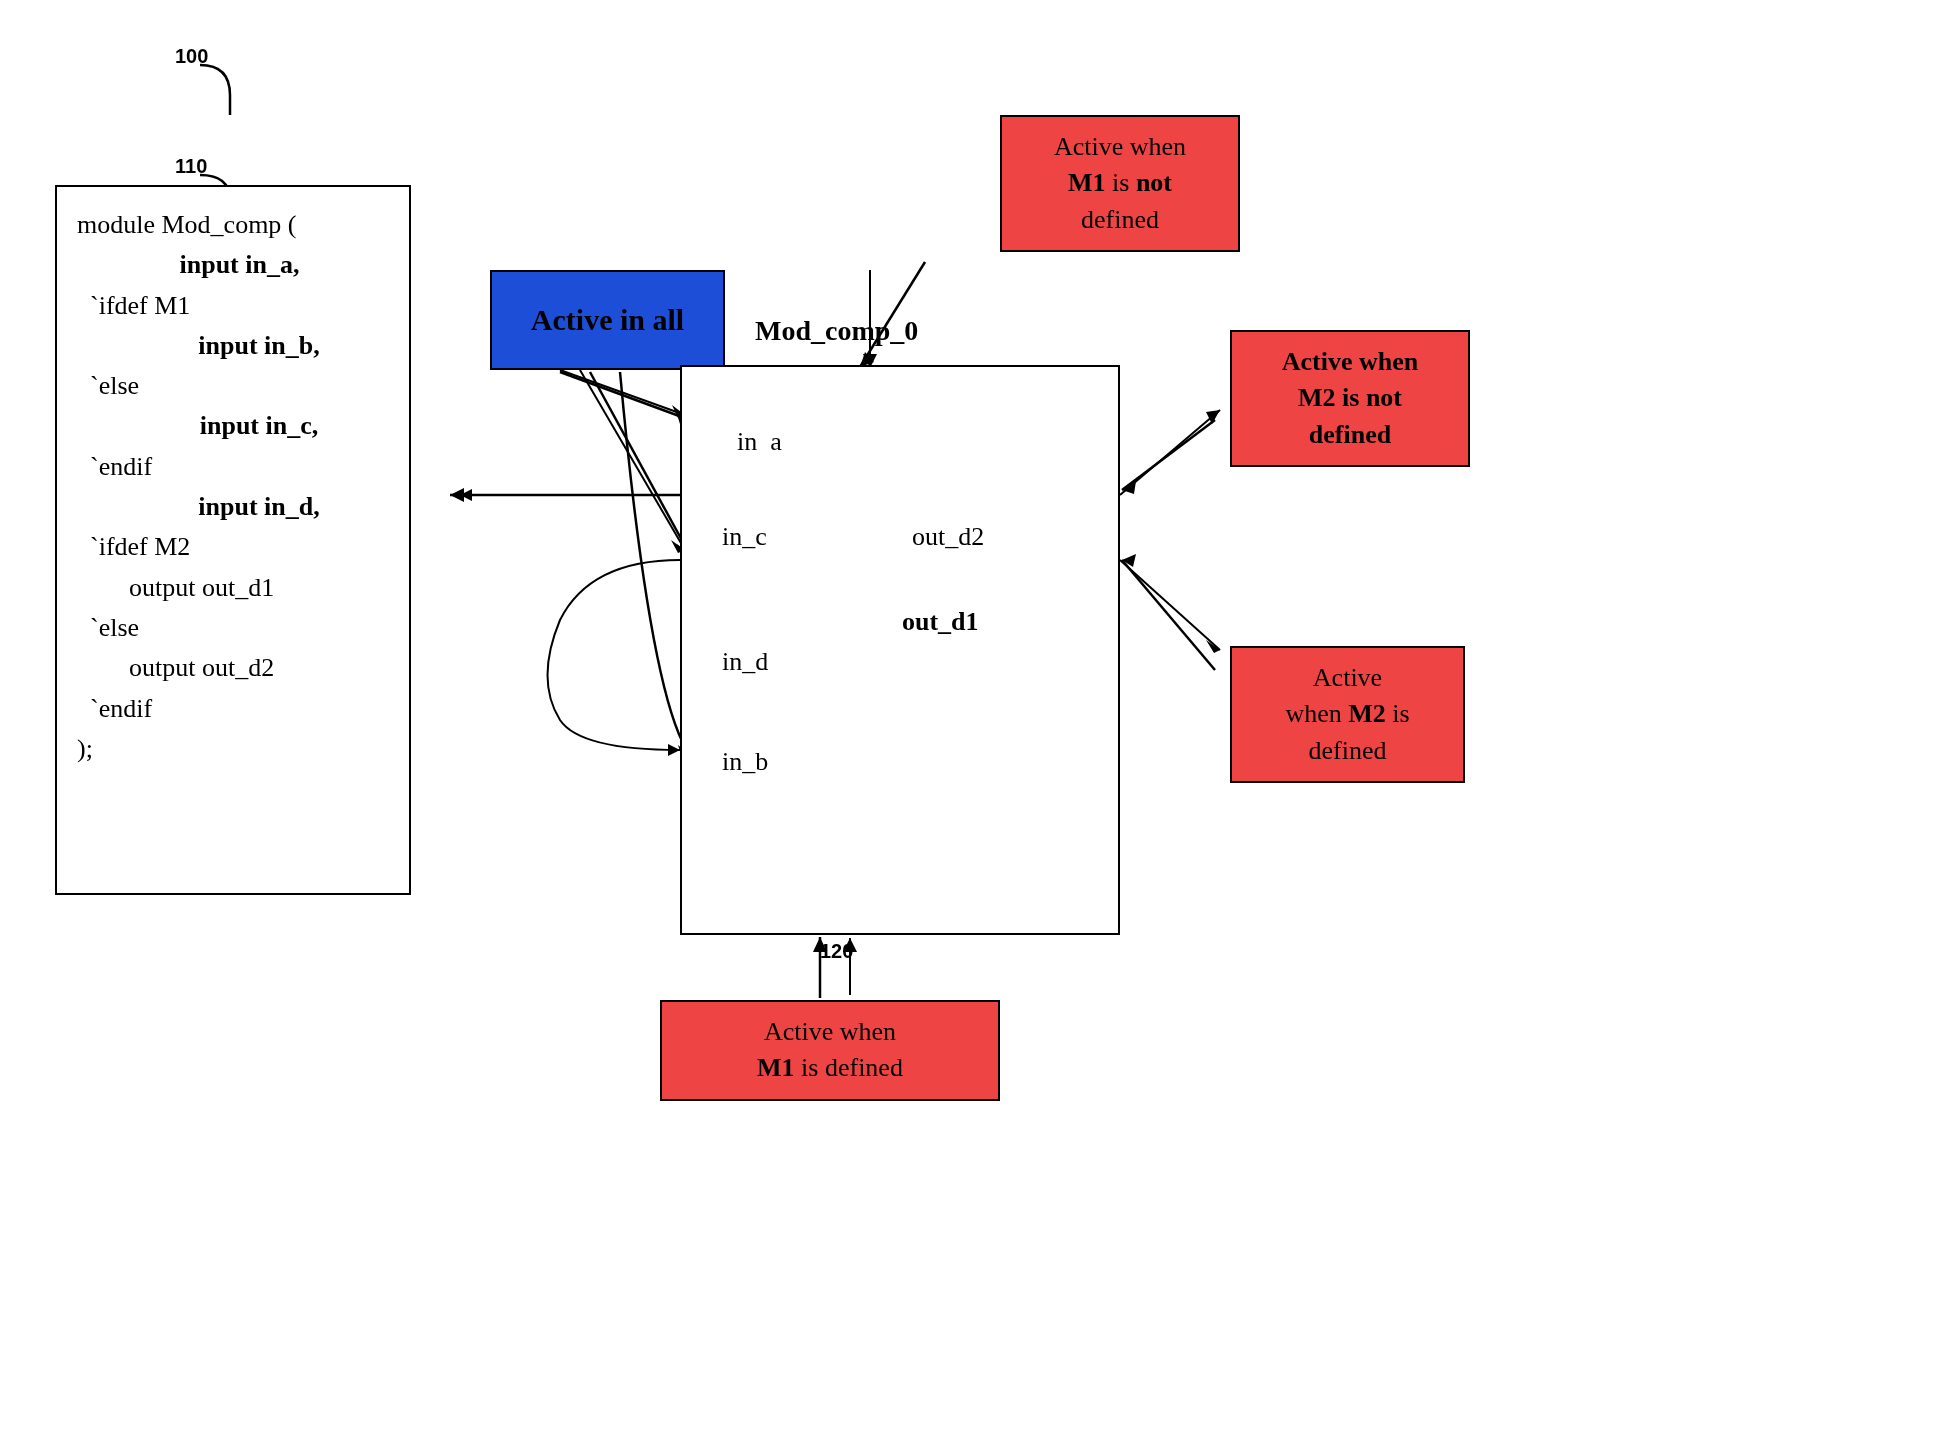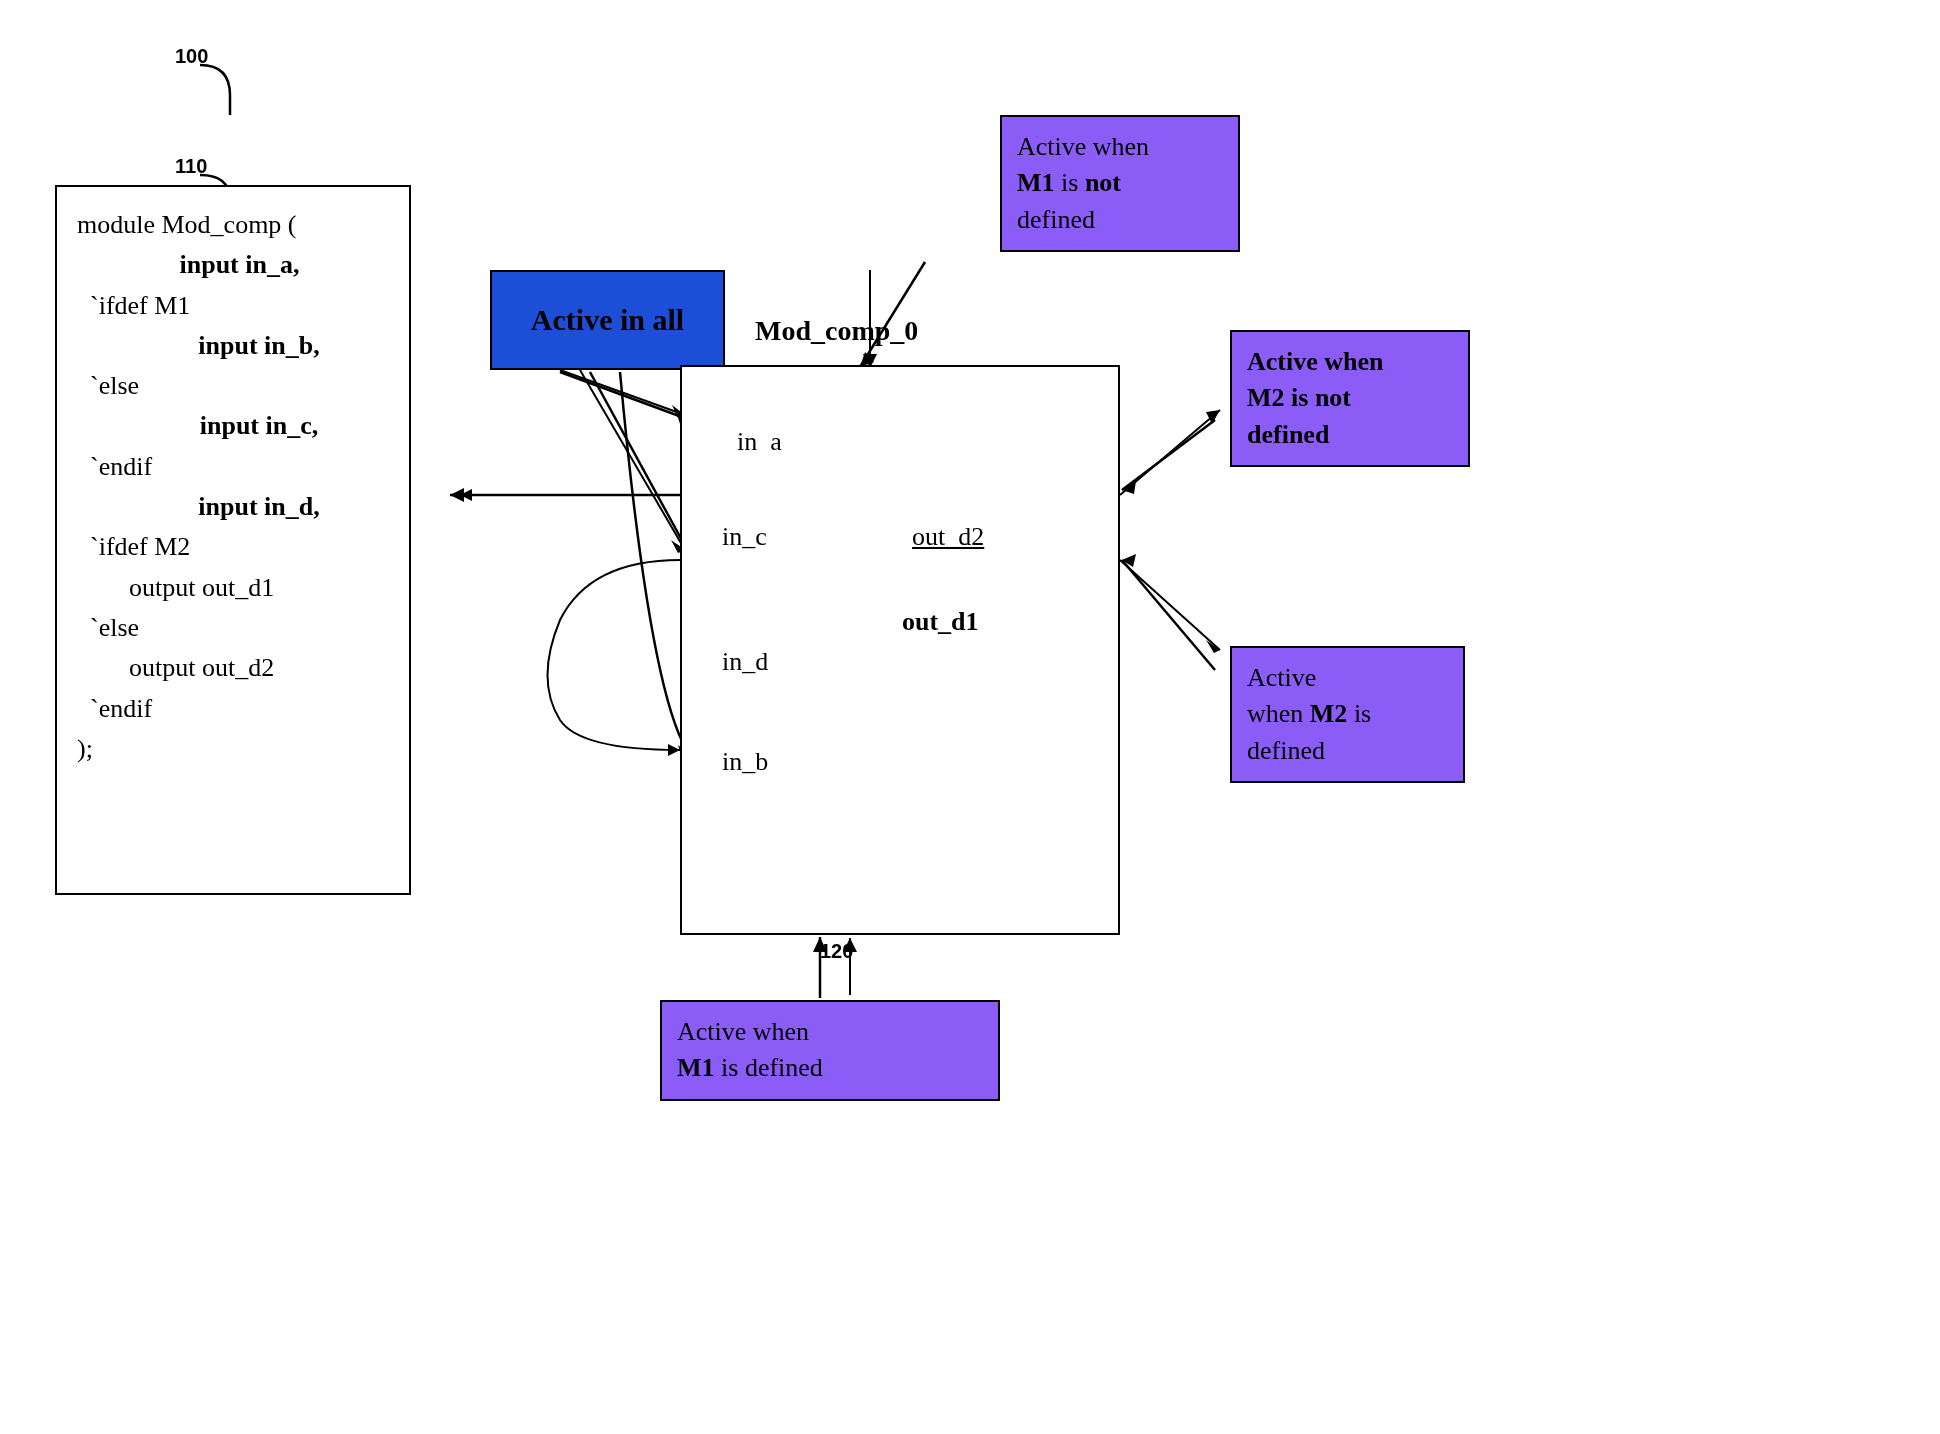--- a/index.html
+++ b/index.html
@@ -87,25 +87,25 @@
     
     .port-label {
       position: absolute;
       font-size: 26px;
     }
 
     
     .annotation-box {
       position: absolute;
       border: 2px solid #000;
-      background: #8b5cf6;
+      background: #ef4444;
       padding: 12px 15px;
       font-size: 26px;
       line-height: 1.4;
-      text-align: left;
+      text-align: center;
     }
 
     
     .arrows-svg {
       position: absolute;
       top: 0; left: 0;
       width: 1940px;
       height: 1434px;
       pointer-events: none;
     }
@@ -199,21 +199,21 @@
   </div>
 
   <div class="mod-comp-title">Mod_comp_0</div>
 
   <div class="mod-comp-box">
 
     <div class="port-label" style="top:60px; left:55px;">in&nbsp; a</div>
 
     <div class="port-label" style="top:155px; left:40px;">in_c</div>
 
-    <div class="port-label" style="top:155px; left:230px;text-decoration:underline;">out_d2</div>
+    <div class="port-label" style="top:155px; left:230px;">out_d2</div>
 
     <div class="port-label" style="top:240px; left:40px;margin-top:40px;">in_d</div>
 
     <div class="port-label bold" style="top:240px; left:220px; font-weight:bold;"><b>out_d1</b></div>
 
     <div class="port-label" style="top:380px; left:40px;">in_b</div>
   </div>
 
   <div class="ref-label" style="top:940px; left:820px;">120</div>
 

